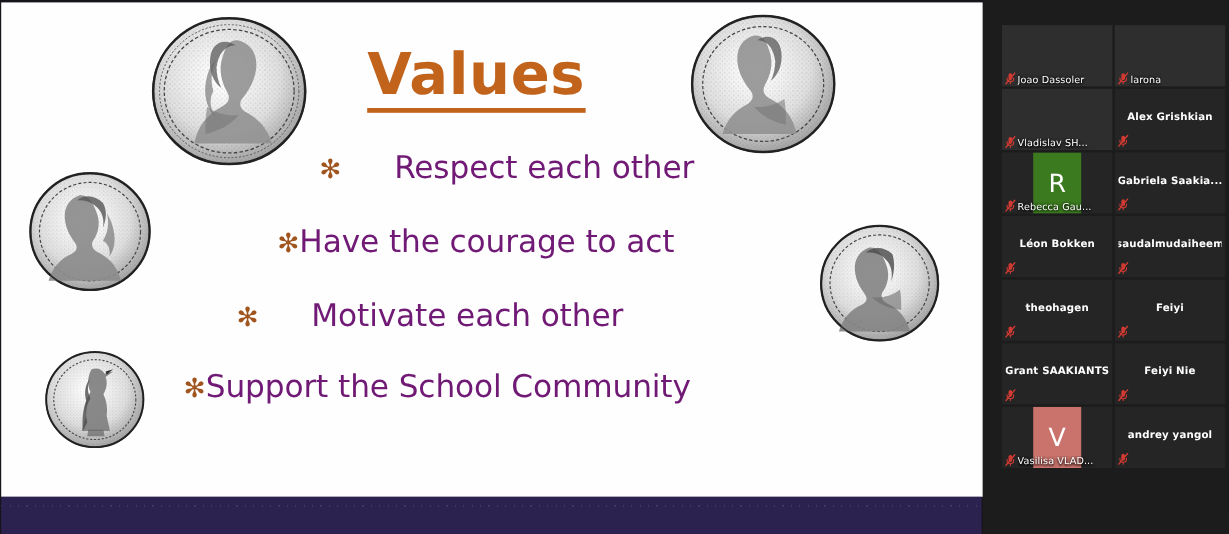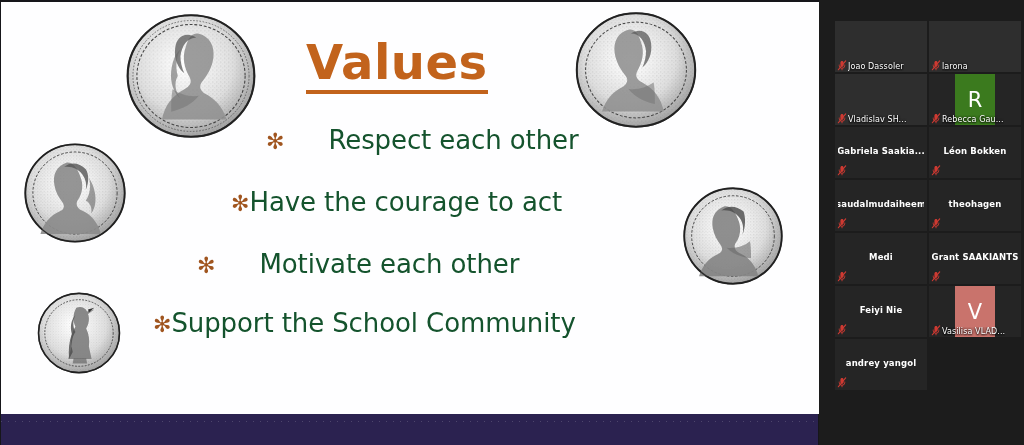--- a/index.html
+++ b/index.html
@@ -86,21 +86,21 @@
     white-space: nowrap;
   }
   .bullet-mark {
     color: #a0551f;
     font-size: 22px;
     font-weight: bold;
     font-family: "DejaVu Sans", sans-serif;
     line-height: 1;
   }
   .bullet-text {
-    color: #14532d;
+    color: #701a75;
     font-size: 26px;
     font-family: "DejaVu Sans", sans-serif;
     font-weight: 400;
     letter-spacing: -0.1px;
   }
   .b0 { left: 265px; top: 123px; }
   .b0 .bullet-text { margin-left: 44px; }
   .b1 { left: 230px; top: 185px; }
   .b1 .bullet-text { }
   .b2 { left: 196px; top: 247px; }
@@ -368,20 +368,31 @@
           <span class="mic-mute">
             <svg viewBox="0 0 12 13" width="10" height="11">
               <path d="M6 1.2c-1.05 0-1.9.85-1.9 1.9v3.1c0 1.05.85 1.9 1.9 1.9s1.9-.85 1.9-1.9V3.1c0-1.05-.85-1.9-1.9-1.9z" fill="#cf3a32"></path>
               <path d="M2.7 5.9v.6a3.3 3.3 0 0 0 6.6 0v-.6" stroke="#cf3a32" stroke-width="1.1" fill="none" stroke-linecap="round"></path>
               <path d="M6 9.8v1.9" stroke="#cf3a32" stroke-width="1.1" stroke-linecap="round"></path>
               <path d="M1.6 11.6L10.4 1.0" stroke="#cf3a32" stroke-width="1.4" stroke-linecap="round"></path>
             </svg>
           </span>
         </div>
         <div class="tile">
+          <div class="tile-name-center">Alex Grishkian</div>
+          <span class="mic-mute center-variant">
+            <svg viewBox="0 0 12 13" width="10" height="11">
+              <path d="M6 1.2c-1.05 0-1.9.85-1.9 1.9v3.1c0 1.05.85 1.9 1.9 1.9s1.9-.85 1.9-1.9V3.1c0-1.05-.85-1.9-1.9-1.9z" fill="#cf3a32"></path>
+              <path d="M2.7 5.9v.6a3.3 3.3 0 0 0 6.6 0v-.6" stroke="#cf3a32" stroke-width="1.1" fill="none" stroke-linecap="round"></path>
+              <path d="M6 9.8v1.9" stroke="#cf3a32" stroke-width="1.1" stroke-linecap="round"></path>
+              <path d="M1.6 11.6L10.4 1.0" stroke="#cf3a32" stroke-width="1.4" stroke-linecap="round"></path>
+            </svg>
+          </span>
+        </div>
+        <div class="tile">
           <div class="avatar-badge avatar-green" style="background:#3b7a1e">
             <span>R</span>
           </div>
           <div class="tile-name-bottom">Rebecca Gau...</div>
           <span class="mic-mute">
             <svg viewBox="0 0 12 13" width="10" height="11">
               <path d="M6 1.2c-1.05 0-1.9.85-1.9 1.9v3.1c0 1.05.85 1.9 1.9 1.9s1.9-.85 1.9-1.9V3.1c0-1.05-.85-1.9-1.9-1.9z" fill="#cf3a32"></path>
               <path d="M2.7 5.9v.6a3.3 3.3 0 0 0 6.6 0v-.6" stroke="#cf3a32" stroke-width="1.1" fill="none" stroke-linecap="round"></path>
               <path d="M6 9.8v1.9" stroke="#cf3a32" stroke-width="1.1" stroke-linecap="round"></path>
               <path d="M1.6 11.6L10.4 1.0" stroke="#cf3a32" stroke-width="1.4" stroke-linecap="round"></path>
@@ -426,21 +437,21 @@
           <span class="mic-mute center-variant">
             <svg viewBox="0 0 12 13" width="10" height="11">
               <path d="M6 1.2c-1.05 0-1.9.85-1.9 1.9v3.1c0 1.05.85 1.9 1.9 1.9s1.9-.85 1.9-1.9V3.1c0-1.05-.85-1.9-1.9-1.9z" fill="#cf3a32"></path>
               <path d="M2.7 5.9v.6a3.3 3.3 0 0 0 6.6 0v-.6" stroke="#cf3a32" stroke-width="1.1" fill="none" stroke-linecap="round"></path>
               <path d="M6 9.8v1.9" stroke="#cf3a32" stroke-width="1.1" stroke-linecap="round"></path>
               <path d="M1.6 11.6L10.4 1.0" stroke="#cf3a32" stroke-width="1.4" stroke-linecap="round"></path>
             </svg>
           </span>
         </div>
         <div class="tile">
-          <div class="tile-name-center">Medi</div>
+          <div class="tile-name-center">Feiyi</div>
           <span class="mic-mute center-variant">
             <svg viewBox="0 0 12 13" width="10" height="11">
               <path d="M6 1.2c-1.05 0-1.9.85-1.9 1.9v3.1c0 1.05.85 1.9 1.9 1.9s1.9-.85 1.9-1.9V3.1c0-1.05-.85-1.9-1.9-1.9z" fill="#cf3a32"></path>
               <path d="M2.7 5.9v.6a3.3 3.3 0 0 0 6.6 0v-.6" stroke="#cf3a32" stroke-width="1.1" fill="none" stroke-linecap="round"></path>
               <path d="M6 9.8v1.9" stroke="#cf3a32" stroke-width="1.1" stroke-linecap="round"></path>
               <path d="M1.6 11.6L10.4 1.0" stroke="#cf3a32" stroke-width="1.4" stroke-linecap="round"></path>
             </svg>
           </span>
         </div>
         <div class="tile">

